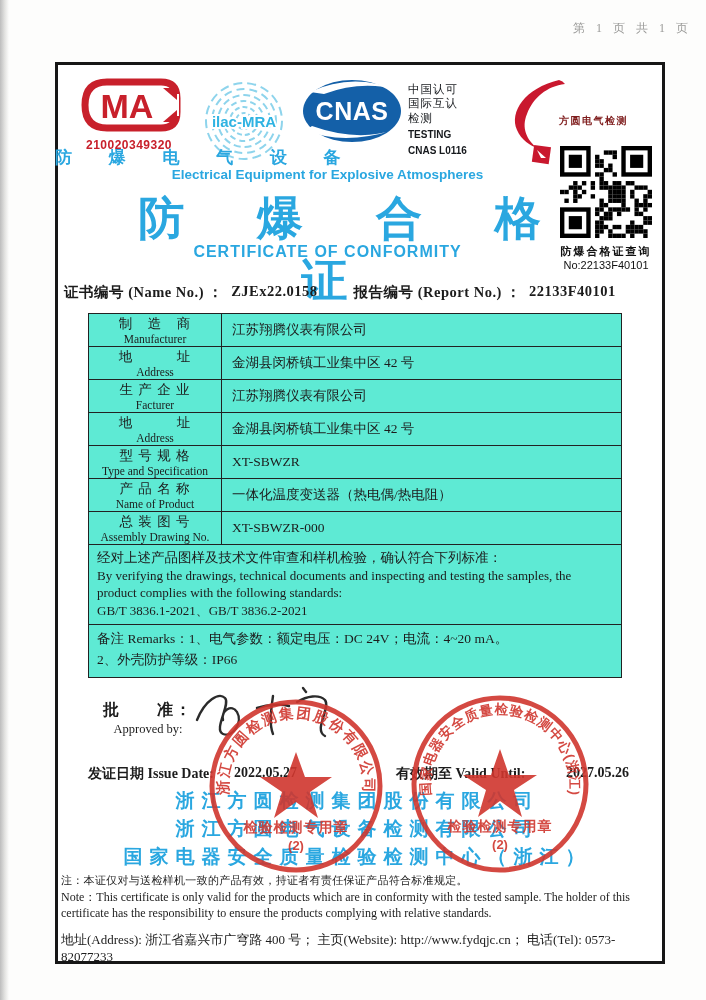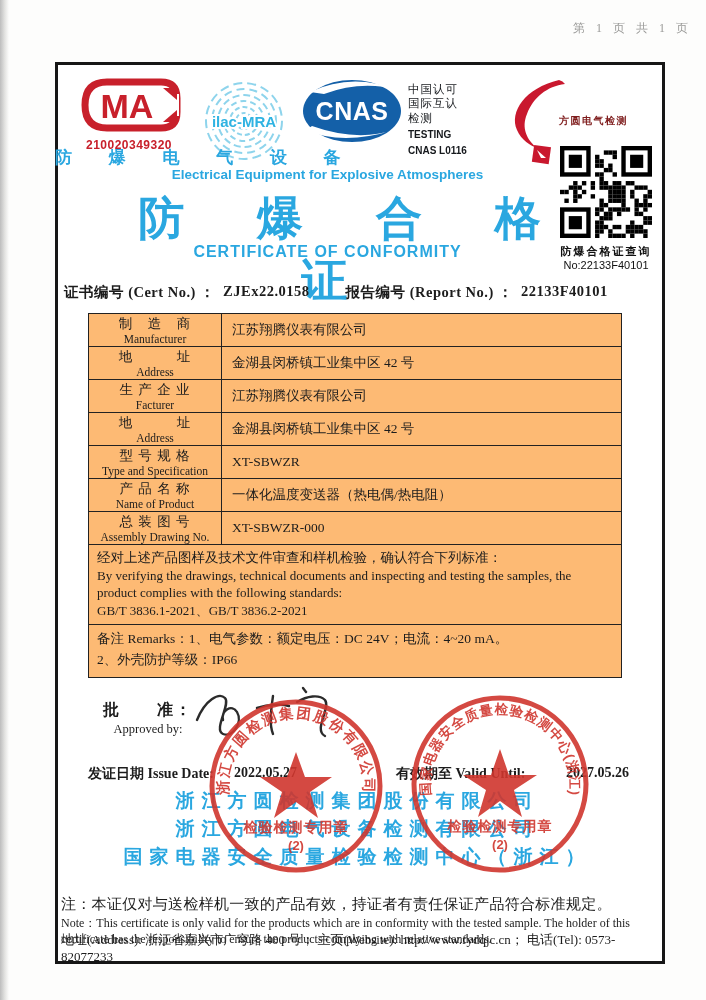--- a/index.html
+++ b/index.html
@@ -30,21 +30,21 @@
   .qr-caption{font-size:11px;font-weight:bold;letter-spacing:2px;color:#111;font-family:"Liberation Sans",sans-serif;margin-top:2px;}
   .qr-no{font-size:11px;color:#111;font-family:"Liberation Sans",sans-serif;}
 
   
   .cert-line{position:absolute;left:64px;top:283px;width:580px;display:flex;font-weight:bold;font-size:14.5px;letter-spacing:0.5px;}
   .cert-line .lbl{white-space:pre;}
   .cert-line .val{margin-left:8px;white-space:pre;}
   .cert-line .report{margin-left:36px;display:flex;}
 
   
-  .doc-table{position:absolute;left:88px;top:313px;width:532px;border:1.6px solid #222;background:#fdba74;}
+  .doc-table{position:absolute;left:88px;top:313px;width:532px;border:1.6px solid #222;background:#5eead4;}
   .t-row{display:flex;border-bottom:1.4px solid #222;min-height:30px;}
   .t-label{width:128px;border-right:1.4px solid #222;text-align:center;padding:1px 2px;display:flex;flex-direction:column;justify-content:center;}
   .t-label .cn{font-size:13.5px;letter-spacing:1px;color:#1c1c1c;}
   .t-label .en{font-size:11.5px;color:#1c1c1c;line-height:1.05;}
   .t-value{flex:1;display:flex;align-items:center;padding:2px 10px;font-size:13.5px;color:#1c1c1c;}
   .std-box{padding:4px 8px 5px 8px;border-bottom:1.4px solid #222;font-size:13px;line-height:1.32;}
   .std-box .cn{font-size:13.5px;}
   .remarks-box{padding:4px 8px 6px 8px;font-size:13.5px;line-height:1.55;}
 
   
@@ -65,21 +65,21 @@
   .issuers{position:absolute;left:55px;top:787px;width:605px;text-align:center;}
   .issuers div{font-family:"Liberation Sans",sans-serif;font-weight:bold;font-size:19px;letter-spacing:7px;color:#2aa7e0;line-height:1.47;}
 
   
   .stamp{position:absolute;opacity:0.9;}
   .stamp-left{left:206px;top:696px;}
   .stamp-right{left:408px;top:692px;}
 
   
   .notes{position:absolute;left:61px;top:873px;width:592px;}
-  .notes .cn{font-size:15px;letter-spacing:0.3px;margin-top:22px;}
+  .notes .cn{font-size:11px;letter-spacing:0.3px;}
   .notes .en{font-size:12px;line-height:1.3;margin-top:2px;}
   .footer-line{position:absolute;left:61px;top:931px;width:592px;font-size:13px;}
 </style>
 </head>
 <body>
 
 <div class="page">
   <div class="scan-edge"></div>
   <div class="page-label">第 1 页 共 1 页</div>
   <div class="frame"></div>
@@ -272,21 +272,21 @@
         <rect x="70.0952380952381" y="8.761904761904763" width="13.142857142857144" height="13.142857142857144" fill="#000"></rect>
         <rect x="0" y="61.33333333333334" width="30.66666666666667" height="30.66666666666667" fill="#000"></rect>
         <rect x="4.380952380952381" y="65.71428571428572" width="21.904761904761905" height="21.904761904761905" fill="#fff"></rect>
         <rect x="8.761904761904763" y="70.0952380952381" width="13.142857142857144" height="13.142857142857144" fill="#000"></rect>
       </svg>
     <div class="qr-caption">防爆合格证查询</div>
     <div class="qr-no">No:22133F40101</div>
   </div>
 
   <div class="cert-line">
-    <span class="lbl">证书编号 (Cert No.) ：</span>
+    <span class="lbl">证书编号 (Name No.) ：</span>
     <span class="val">ZJEx22.0158</span>
     <span class="report">
       <span class="lbl">报告编号 (Report No.) ：</span>
       <span class="val">22133F40101</span>
     </span>
   </div>
 
   <div class="doc-table">
     <div class="t-row">
       <div class="t-label">

